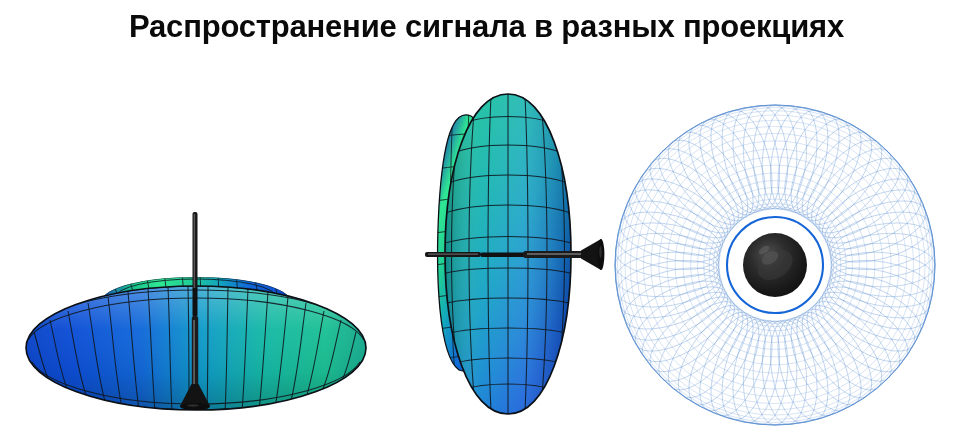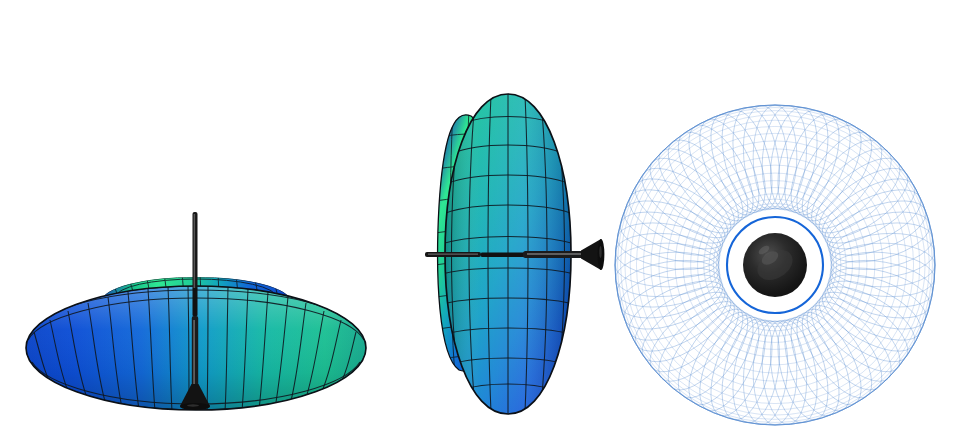--- a/index.html
+++ b/index.html
@@ -26,20 +26,21 @@
   #fig-front {left:395px;top:78px;  width:225px; height:352px;}
   #fig-top   {left:612px;top:100px; width:330px; height:330px;}
 
   .fig svg{display:block;width:100%;height:100%;overflow:visible;}
 </style>
 </head>
 <body>
 
 <div class="page">
 
+  <div class="title">Распространение сигнала в разных проекциях</div>
 
   <div class="fig" id="fig-side">
     <svg viewBox="0 0 360 330" preserveAspectRatio="xMidYMid meet">
       <defs>
 
         <linearGradient id="sideOuter" x1="0" y1="0" x2="1" y2="0">
           <stop offset="0.00" stop-color="#0b45c9"></stop>
           <stop offset="0.14" stop-color="#0d4fd6"></stop>
           <stop offset="0.34" stop-color="#1269d9"></stop>
           <stop offset="0.52" stop-color="#109cc9"></stop>

